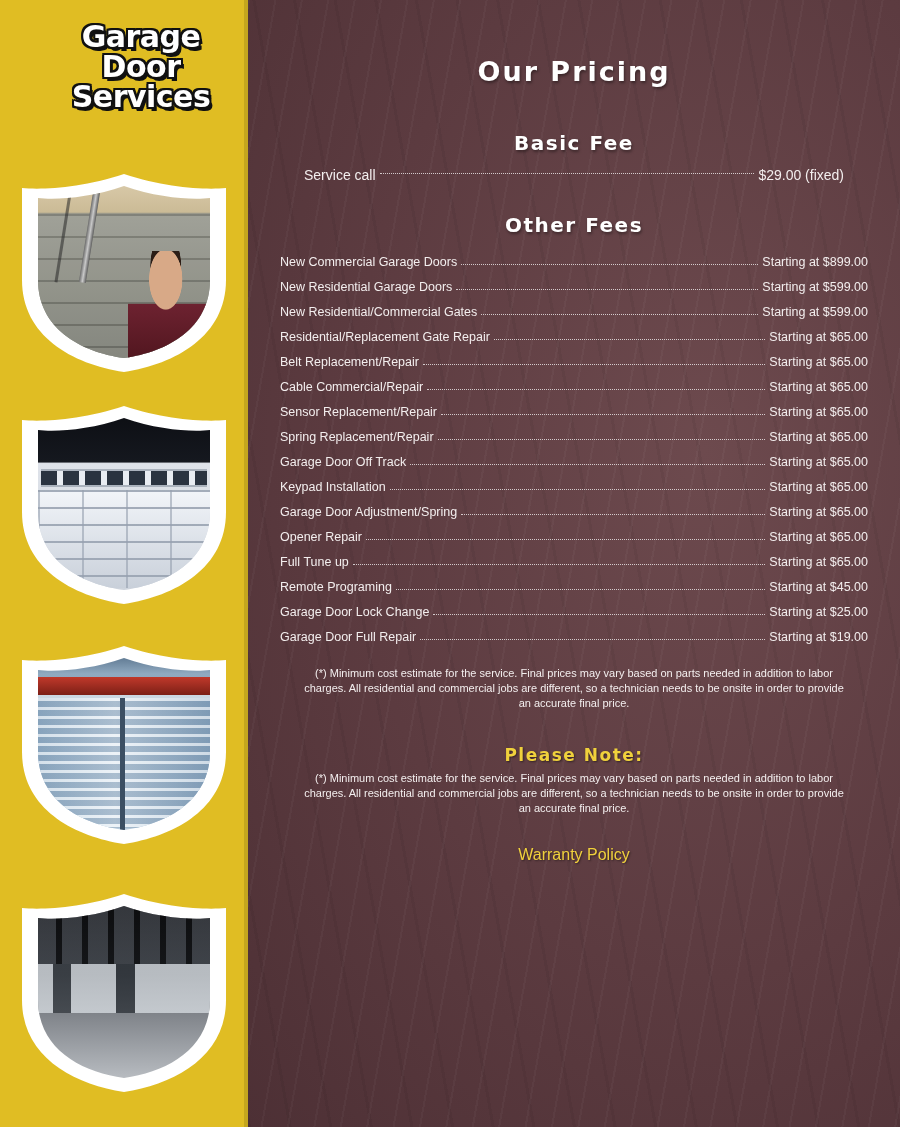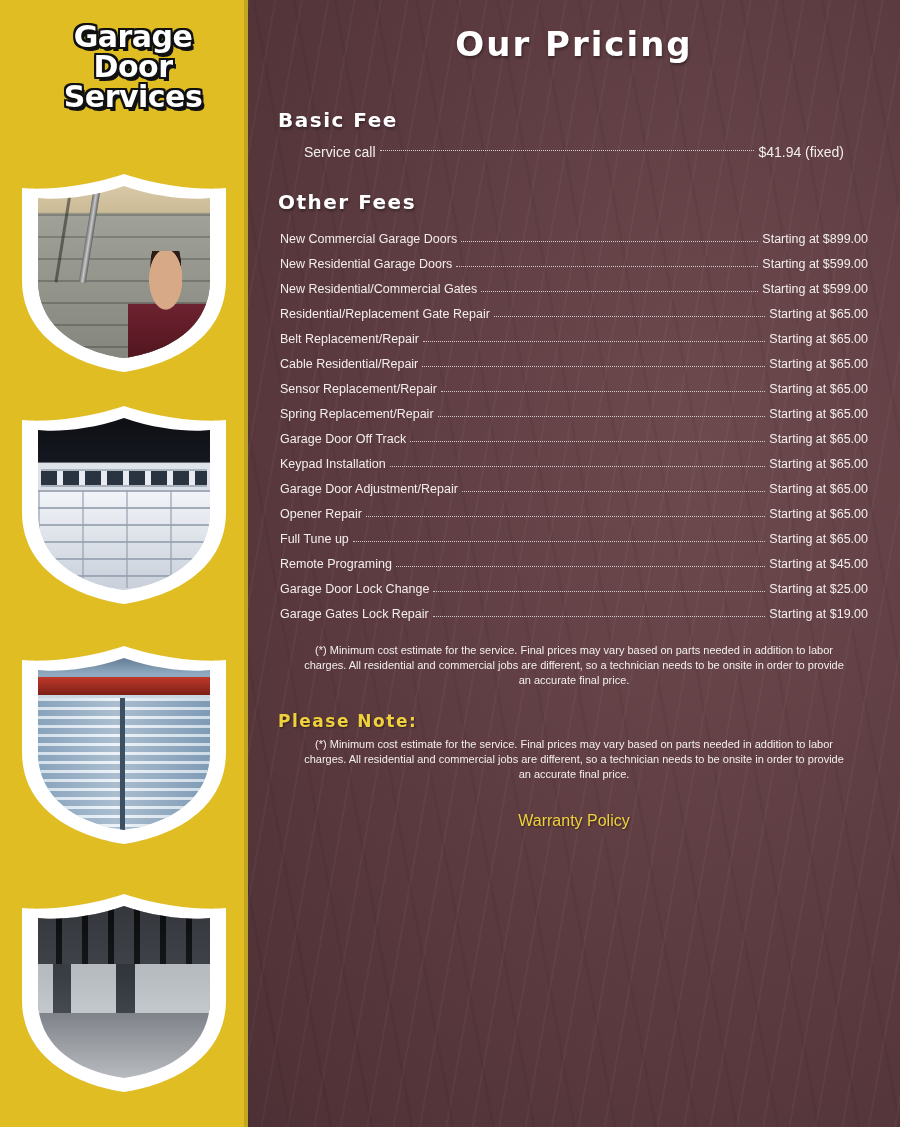--- a/index.html
+++ b/index.html
@@ -32,21 +32,21 @@
   .left-col::after {
     content: "";
     position: absolute;
     top: 0; right: 0;
     width: 4px; height: 100%;
     background: rgba(0,0,0,0.12);
   }
   .logo {
     position: absolute;
     top: 22px;
-    left: 8px;
+    left: 16px;
     width: 250px;
     text-align: center;
     font-family: "DejaVu Sans", sans-serif;
     font-weight: bold;
     font-size: 30px;
     line-height: 1.0;
     color: #ffffff;
     letter-spacing: -0.5px;
     text-shadow:
       2px 2px 0 #111, -2px 2px 0 #111, 2px -2px 0 #111, -2px -2px 0 #111,
@@ -177,27 +177,27 @@
       radial-gradient(ellipse at 70% 40%, #6d4a4e 0%, #5c3b40 55%, #4d3035 100%);
     overflow: hidden;
     padding: 0 30px;
     box-sizing: border-box;
   }
   .title {
     text-align: center;
     color: #ffffff;
     font-family: "DejaVu Sans", sans-serif;
     font-weight: bold;
-    font-size: 34px;
+    font-size: 27px;
     letter-spacing: 2px;
-    margin-top: 24px;
+    margin-top: 56px;
     text-shadow: 1px 2px 3px rgba(0,0,0,0.4);
   }
   .section-head {
-    text-align: left;
+    text-align: center;
     color: #ffffff;
     font-family: "DejaVu Sans", sans-serif;
     font-weight: bold;
     font-size: 20px;
     letter-spacing: 1.5px;
     text-shadow: 1px 2px 3px rgba(0,0,0,0.4);
   }
   .sh-basic { margin-top: 44px; }
   .sh-other { margin-top: 30px; margin-bottom: 18px; }
 
@@ -225,27 +225,27 @@
   }
 
   .note-block {
     color: #f3eeee;
     font-size: 11px;
     line-height: 1.38;
     text-align: center;
     margin: 22px 22px 0 22px;
   }
   .please-note {
-    text-align: left;
+    text-align: center;
     color: #f0d13c;
     font-family: "DejaVu Sans", sans-serif;
     font-weight: bold;
     font-size: 17px;
     letter-spacing: 1.5px;
-    margin-top: 22px;
+    margin-top: 33px;
     text-shadow: 1px 1px 2px rgba(0,0,0,0.45);
   }
   .note-block.second { margin-top: 6px; }
   .warranty-head {
     text-align: center;
     color: #f0d13c;
     font-size: 16px;
     margin-top: 30px;
     text-shadow: 1px 1px 2px rgba(0,0,0,0.45);
   }
@@ -302,21 +302,21 @@
   </div>
 
   <div class="right-col">
     <div class="title">Our Pricing</div>
 
     <div class="section-head sh-basic">Basic Fee</div>
     <div id="basic-rows">
         <div class="fee-row basic-row">
           <span class="lbl">Service call</span>
           <span class="dots"></span>
-          <span class="val">$41.94 (fixed)</span>
+          <span class="val">$29.00 (fixed)</span>
         </div>
       </div>
 
     <div class="section-head sh-other">Other Fees</div>
     <div id="other-rows">
         <div class="fee-row">
           <span class="lbl">New Commercial Garage Doors</span>
           <span class="dots"></span>
           <span class="val">Starting at $899.00</span>
         </div>
@@ -334,21 +334,21 @@
           <span class="lbl">Residential/Replacement Gate Repair</span>
           <span class="dots"></span>
           <span class="val">Starting at $65.00</span>
         </div>
         <div class="fee-row">
           <span class="lbl">Belt Replacement/Repair</span>
           <span class="dots"></span>
           <span class="val">Starting at $65.00</span>
         </div>
         <div class="fee-row">
-          <span class="lbl">Cable Residential/Repair</span>
+          <span class="lbl">Cable Commercial/Repair</span>
           <span class="dots"></span>
           <span class="val">Starting at $65.00</span>
         </div>
         <div class="fee-row">
           <span class="lbl">Sensor Replacement/Repair</span>
           <span class="dots"></span>
           <span class="val">Starting at $65.00</span>
         </div>
         <div class="fee-row">
           <span class="lbl">Spring Replacement/Repair</span>
@@ -359,21 +359,21 @@
           <span class="lbl">Garage Door Off Track</span>
           <span class="dots"></span>
           <span class="val">Starting at $65.00</span>
         </div>
         <div class="fee-row">
           <span class="lbl">Keypad Installation</span>
           <span class="dots"></span>
           <span class="val">Starting at $65.00</span>
         </div>
         <div class="fee-row">
-          <span class="lbl">Garage Door Adjustment/Repair</span>
+          <span class="lbl">Garage Door Adjustment/Spring</span>
           <span class="dots"></span>
           <span class="val">Starting at $65.00</span>
         </div>
         <div class="fee-row">
           <span class="lbl">Opener Repair</span>
           <span class="dots"></span>
           <span class="val">Starting at $65.00</span>
         </div>
         <div class="fee-row">
           <span class="lbl">Full Tune up</span>
@@ -384,21 +384,21 @@
           <span class="lbl">Remote Programing</span>
           <span class="dots"></span>
           <span class="val">Starting at $45.00</span>
         </div>
         <div class="fee-row">
           <span class="lbl">Garage Door Lock Change</span>
           <span class="dots"></span>
           <span class="val">Starting at $25.00</span>
         </div>
         <div class="fee-row">
-          <span class="lbl">Garage Gates Lock Repair</span>
+          <span class="lbl">Garage Door Full Repair</span>
           <span class="dots"></span>
           <span class="val">Starting at $19.00</span>
         </div>
       </div>
 
     <div class="note-block">(*) Minimum cost estimate for the service. Final prices may vary based on parts needed in addition to labor charges. All residential and commercial jobs are different, so a technician needs to be onsite in order to provide an accurate final price.</div>
 
     <div class="please-note">Please Note:</div>
     <div class="note-block second">(*) Minimum cost estimate for the service. Final prices may vary based on parts needed in addition to labor charges. All residential and commercial jobs are different, so a technician needs to be onsite in order to provide an accurate final price.</div>
 

